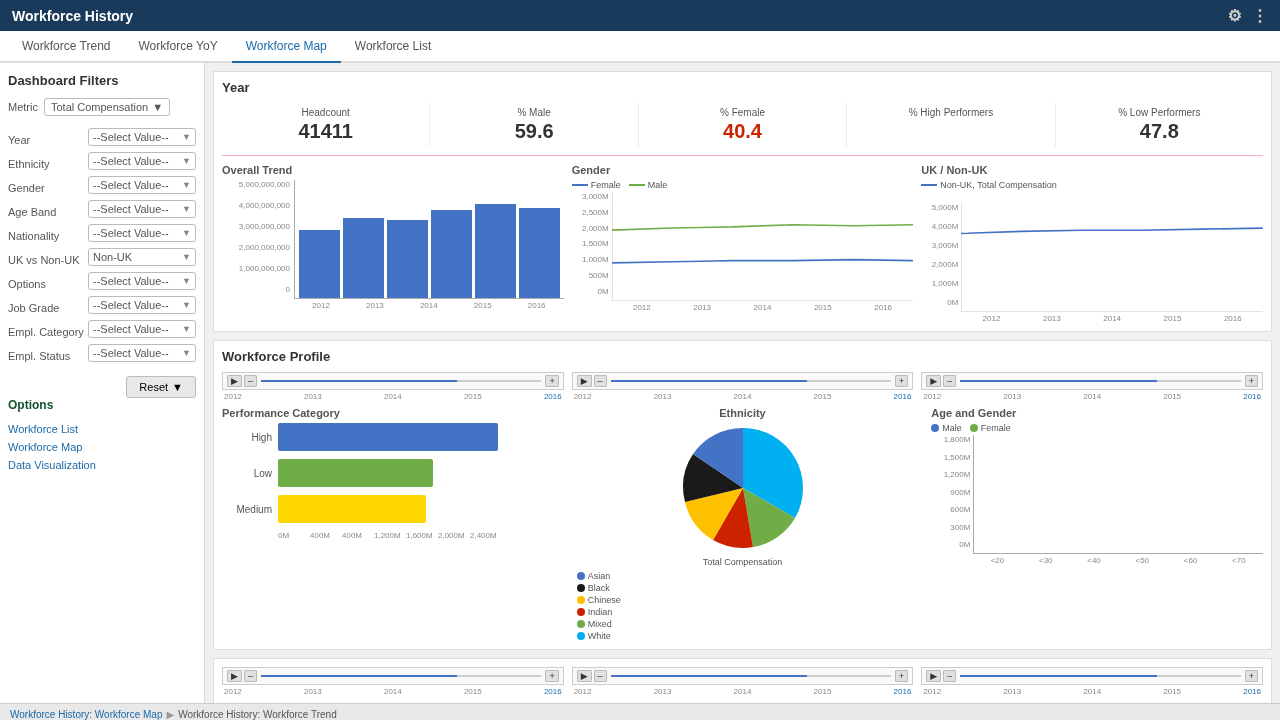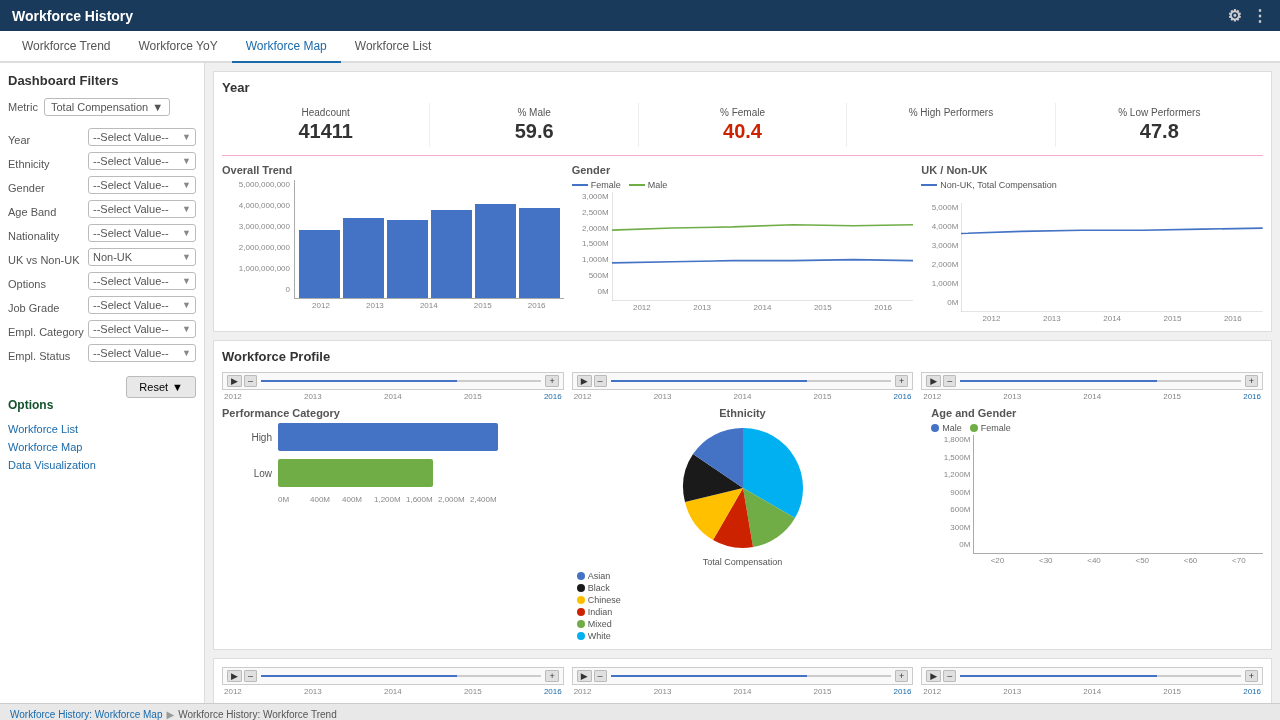--- a/index.html
+++ b/index.html
@@ -409,20 +409,24 @@
           <div class="chart-title">Performance Category</div>
           <div style="padding-left:0;">
             <div class="perf-bar-row">
               <span class="perf-bar-label">High</span>
               <div class="perf-bar blue" style="width:220px;height:28px;"></div>
             </div>
             <div class="perf-bar-row">
               <span class="perf-bar-label">Low</span>
               <div class="perf-bar green" style="width:155px;height:28px;"></div>
             </div>
+            <div class="perf-bar-row">
+              <span class="perf-bar-label">Medium</span>
+              <div class="perf-bar yellow" style="width:148px;height:28px;"></div>
+            </div>
           </div>
           <div class="perf-x-labels" style="padding-left:56px;display:flex;gap:0;font-size:8px;color:#888;width:280px;">
             <span style="flex:1;">0M</span>
             <span style="flex:1;">400M</span>
             <span style="flex:1;">400M</span>
             <span style="flex:1;">1,200M</span>
             <span style="flex:1;">1,600M</span>
             <span style="flex:1;">2,000M</span>
             <span style="flex:1;">2,400M</span>
           </div>

